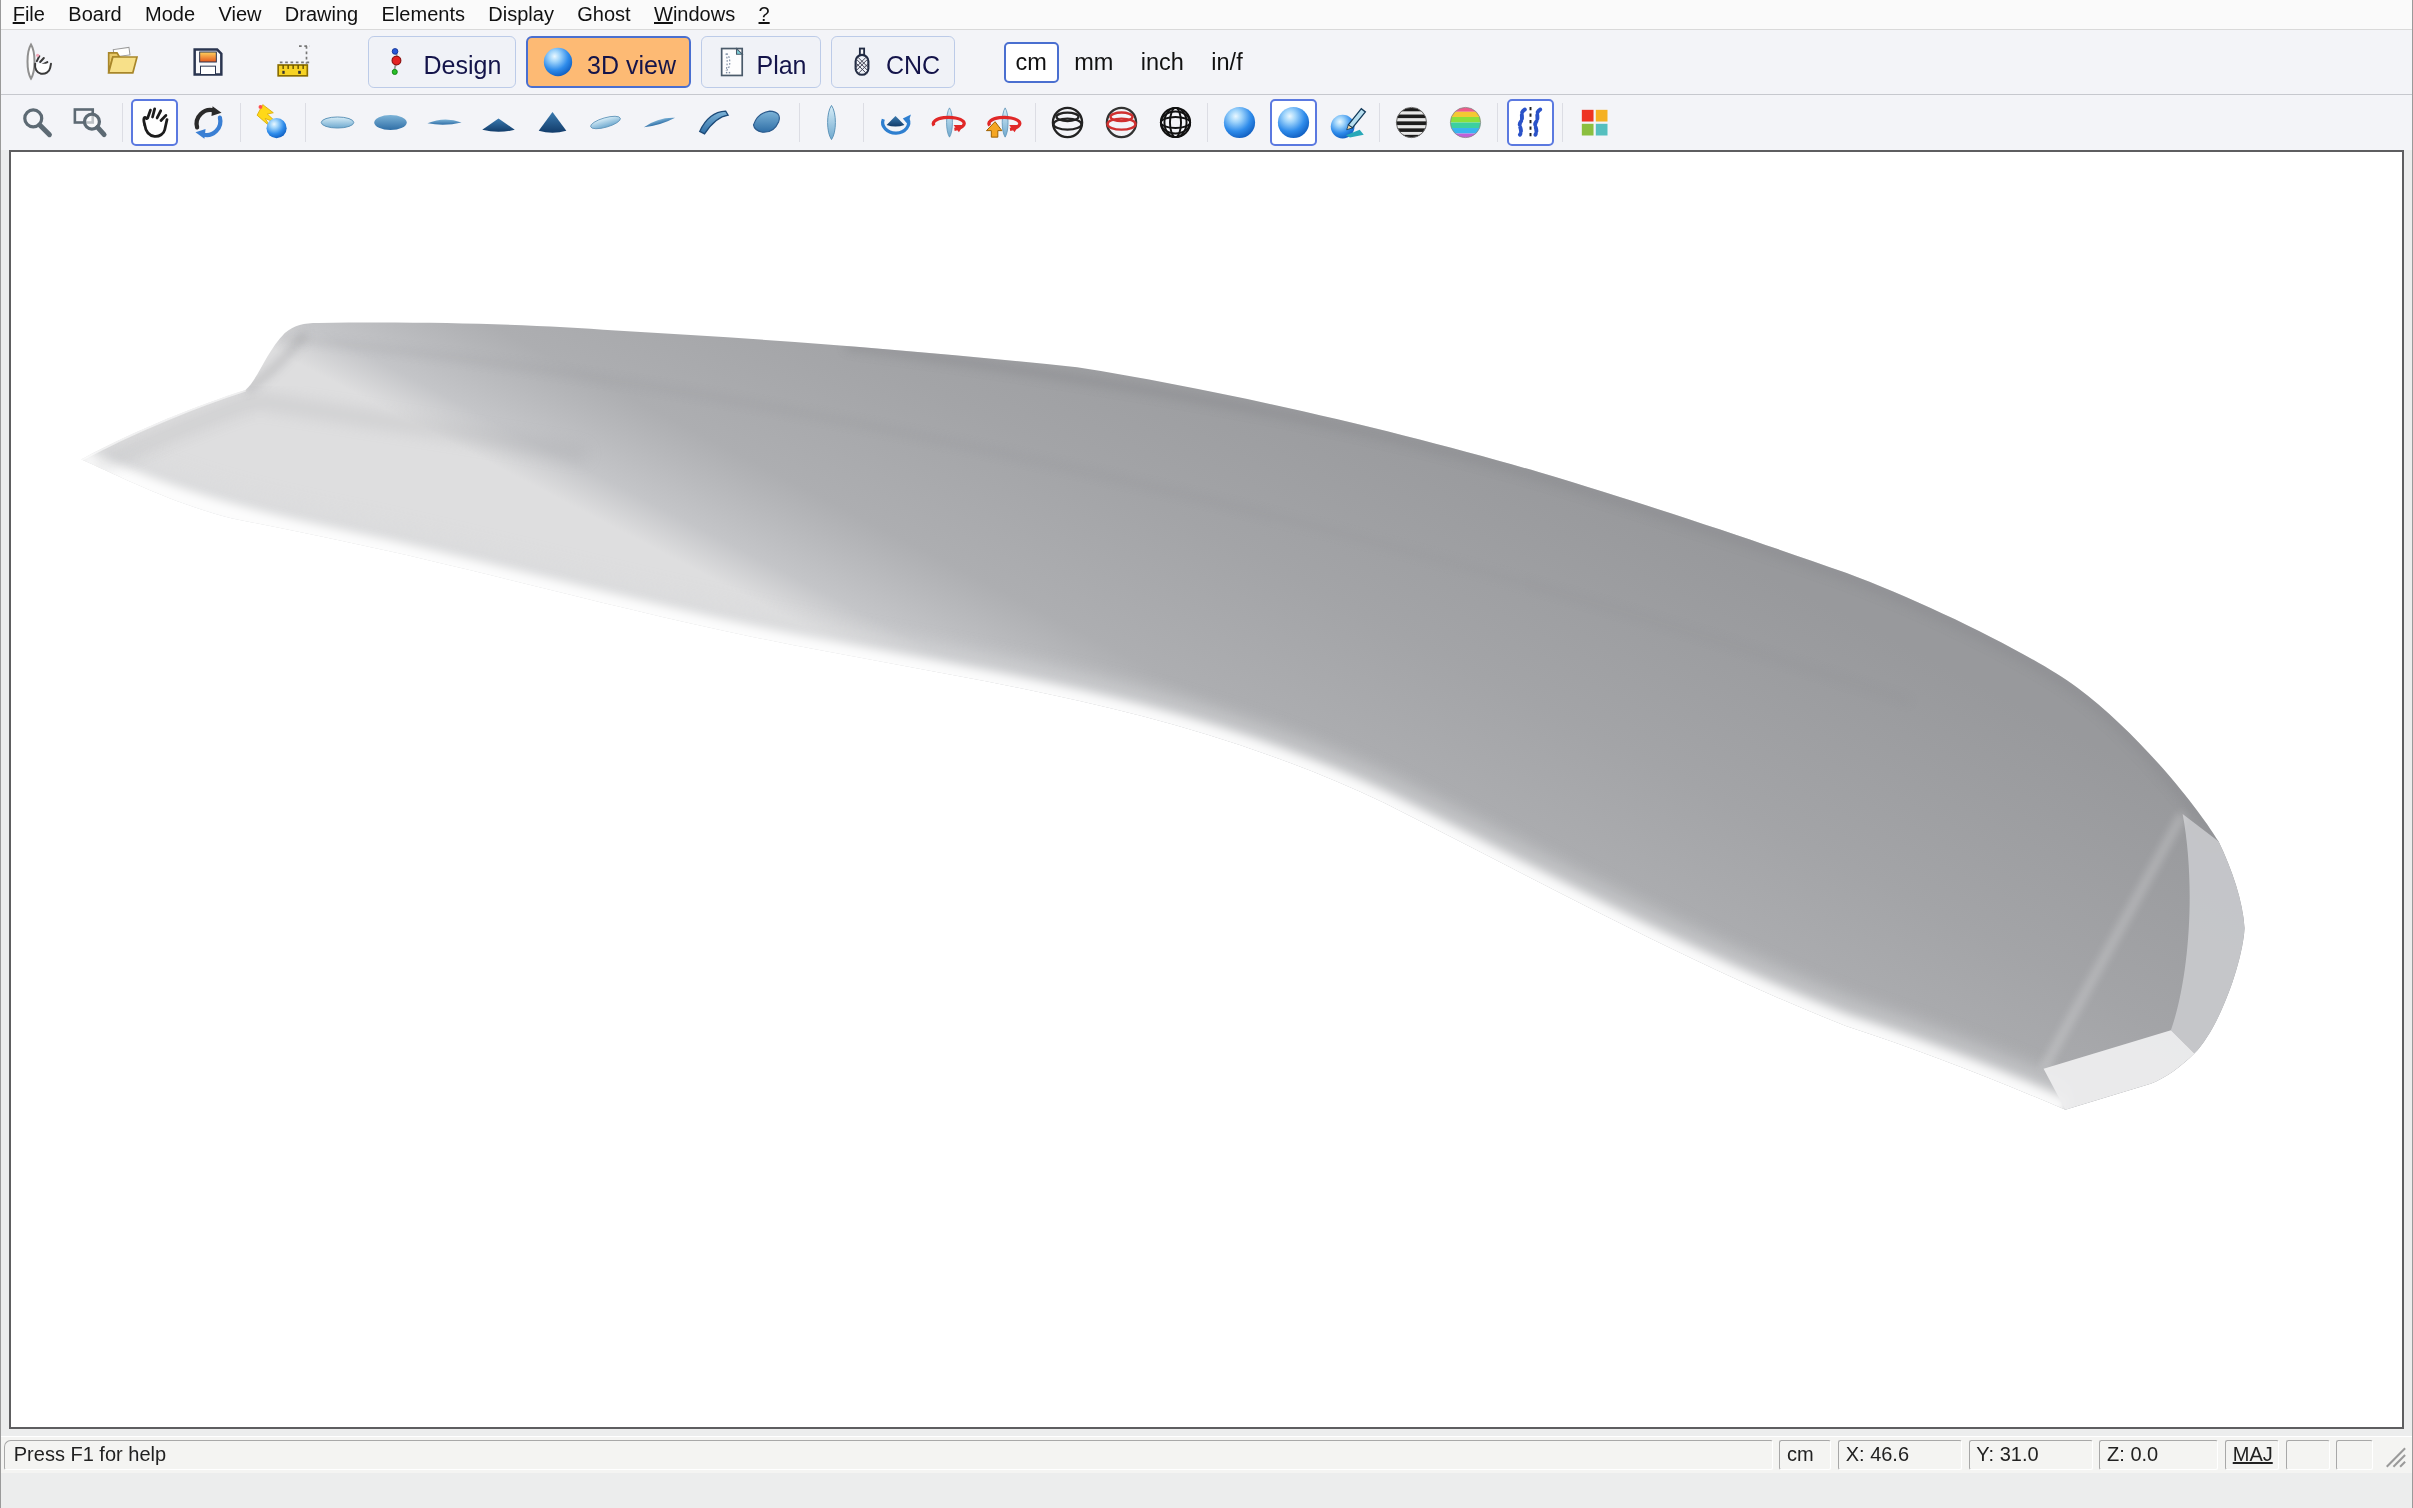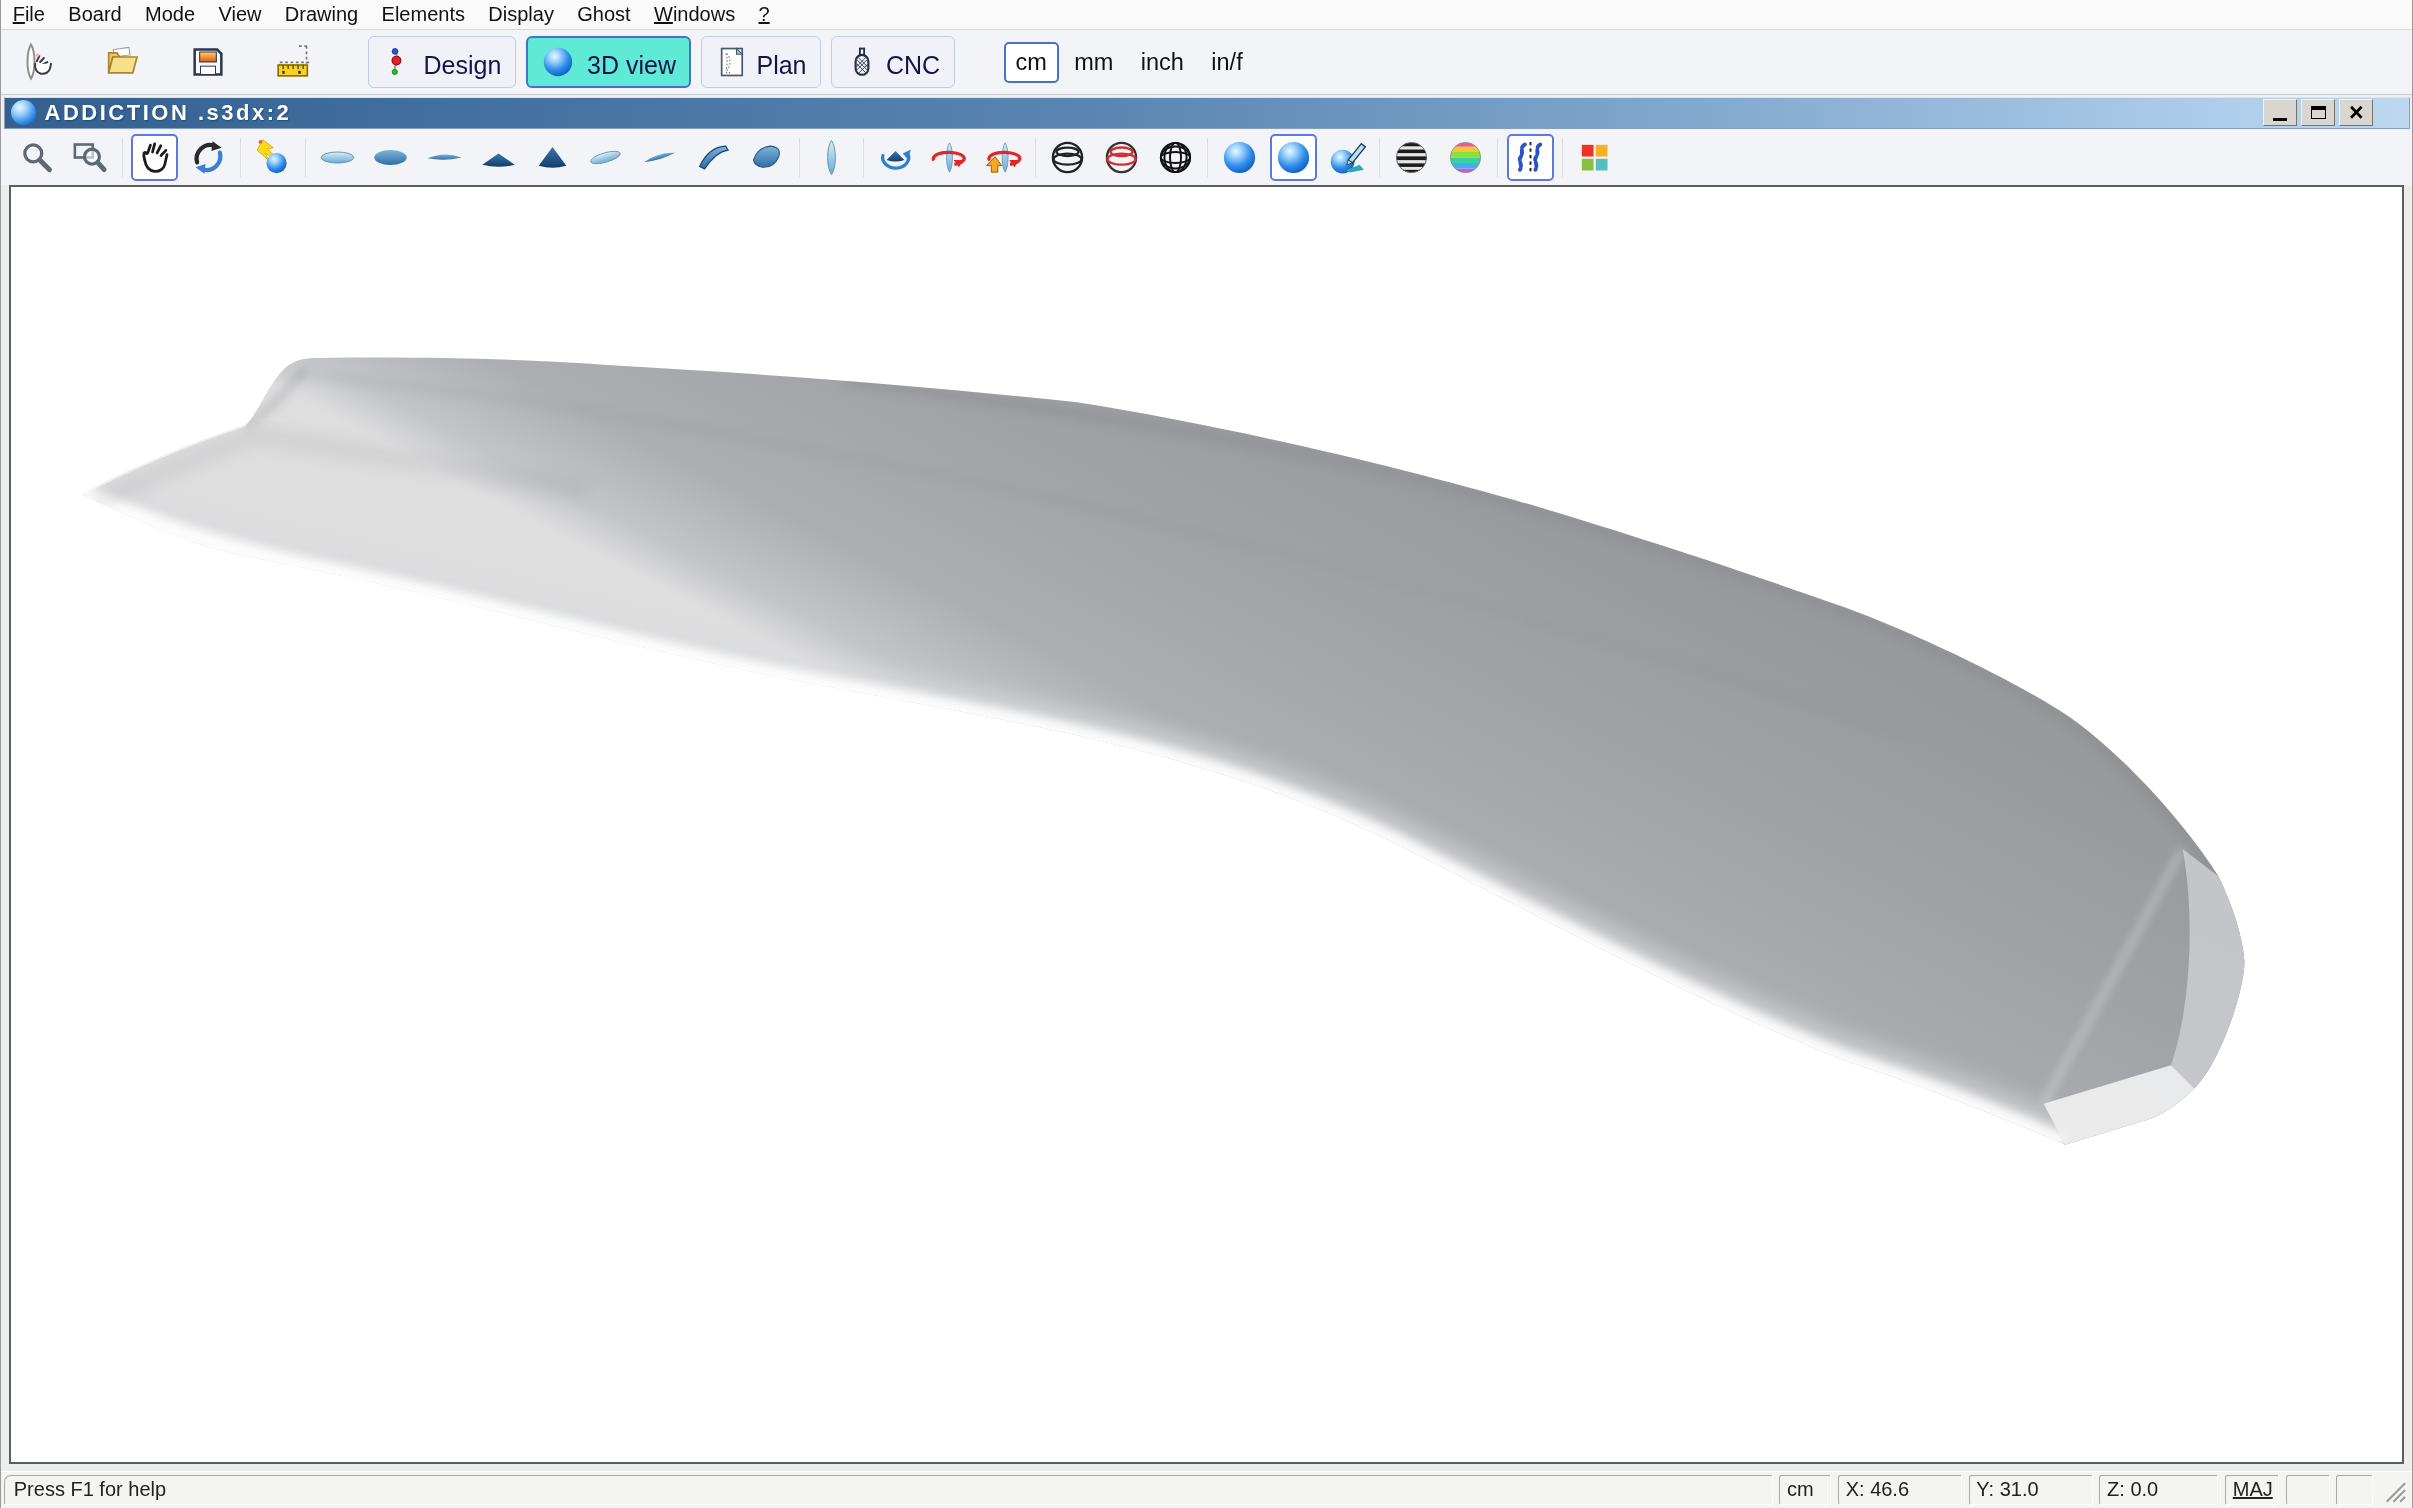--- a/index.html
+++ b/index.html
@@ -29,21 +29,21 @@
   .g-file { display:flex; align-items:center; gap:42px; margin-right:52px; }
   .tb-icon { width:44px; height:47px; display:flex; align-items:center; justify-content:center; }
   .tb-icon svg { width:40px; height:40px; }
   .g-modes { display:flex; align-items:center; gap:10px; margin-right:49px; }
   .mode-btn {
     display:flex; align-items:center; gap:6.7px; height:52px; padding:0 13.4px;
     background:#f0f2f7; border:1.7px solid #bccbe8; border-radius:5.9px;
   }
   .mode-btn svg { width:34px; height:34px; }
   .mode-label { font-size:25px; color:#14144a;margin-top:7px; }
-  .mode-btn.active { background:#5eead4; border:2.5px solid #4a6fd0;gap:12px; }
+  .mode-btn.active { background:#fdba74; border:2.5px solid #4a6fd0;gap:12px; }
   .g-units { display:flex; align-items:center; gap:3.4px; }
   .unit {
     font-size:23.5px; color:#111; padding:5px 10px; border:2.5px solid transparent;
   }
   .unit.selected { background:#fff; border:2.5px solid #4a6fd0; border-radius:5px; }
 
   
   .titlebar-wrap { height:35px; padding:1.7px 2.5px; background:#f0f0f0; }
   .titlebar {
     height:32px; display:flex; align-items:center;
@@ -431,37 +431,20 @@
         </button>
       </div>
     <div class="g-units" id="g-units">
         <span class="unit selected">cm</span>
         <span class="unit">mm</span>
         <span class="unit">inch</span>
         <span class="unit">in/f</span>
       </div>
   </div>
 
-  <div class="titlebar-wrap">
-    <div class="titlebar">
-      <span class="doc-logo"></span>
-      <span class="doc-title">ADDICTION .s3dx:2</span>
-      <span class="win-btns">
-        <button class="win-btn">
-            <span class="glyph-min"></span>
-          </button>
-        <button class="win-btn">
-            <span class="glyph-restore"></span>
-          </button>
-        <button class="win-btn">
-            <span class="glyph-close">×</span>
-          </button>
-      </span>
-    </div>
-  </div>
 
   <div class="toolbar-3d" id="toolbar-3d">
       <span class="tb3-group">
         <button class="tb3-btn">
           <svg viewBox="0 0 24 24">
             <use href="#sym-zoom" xlink:href="#sym-zoom"></use>
           </svg>
         </button>
         <button class="tb3-btn">
           <svg viewBox="0 0 24 24">

